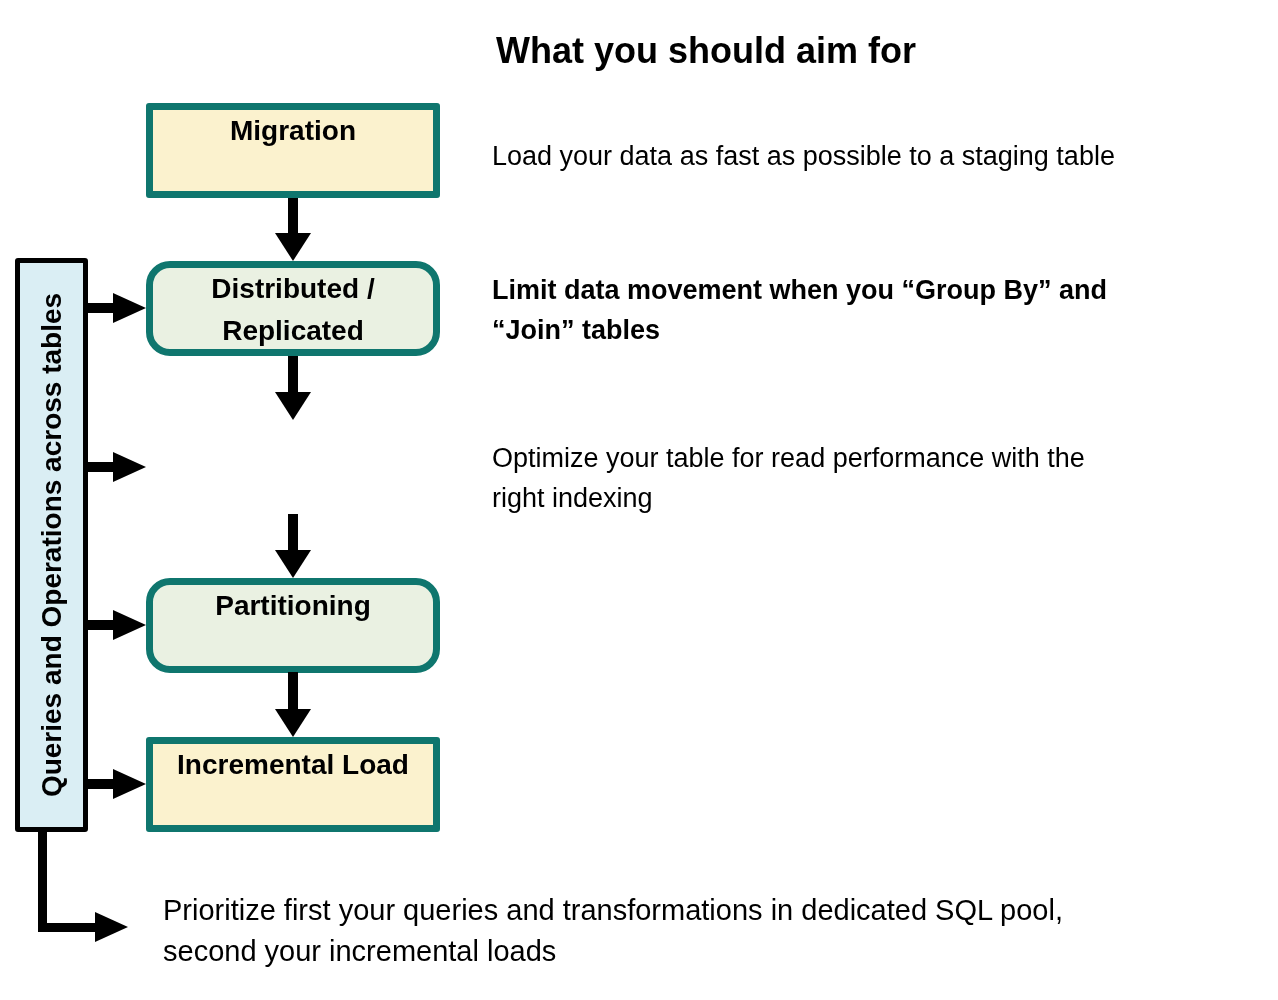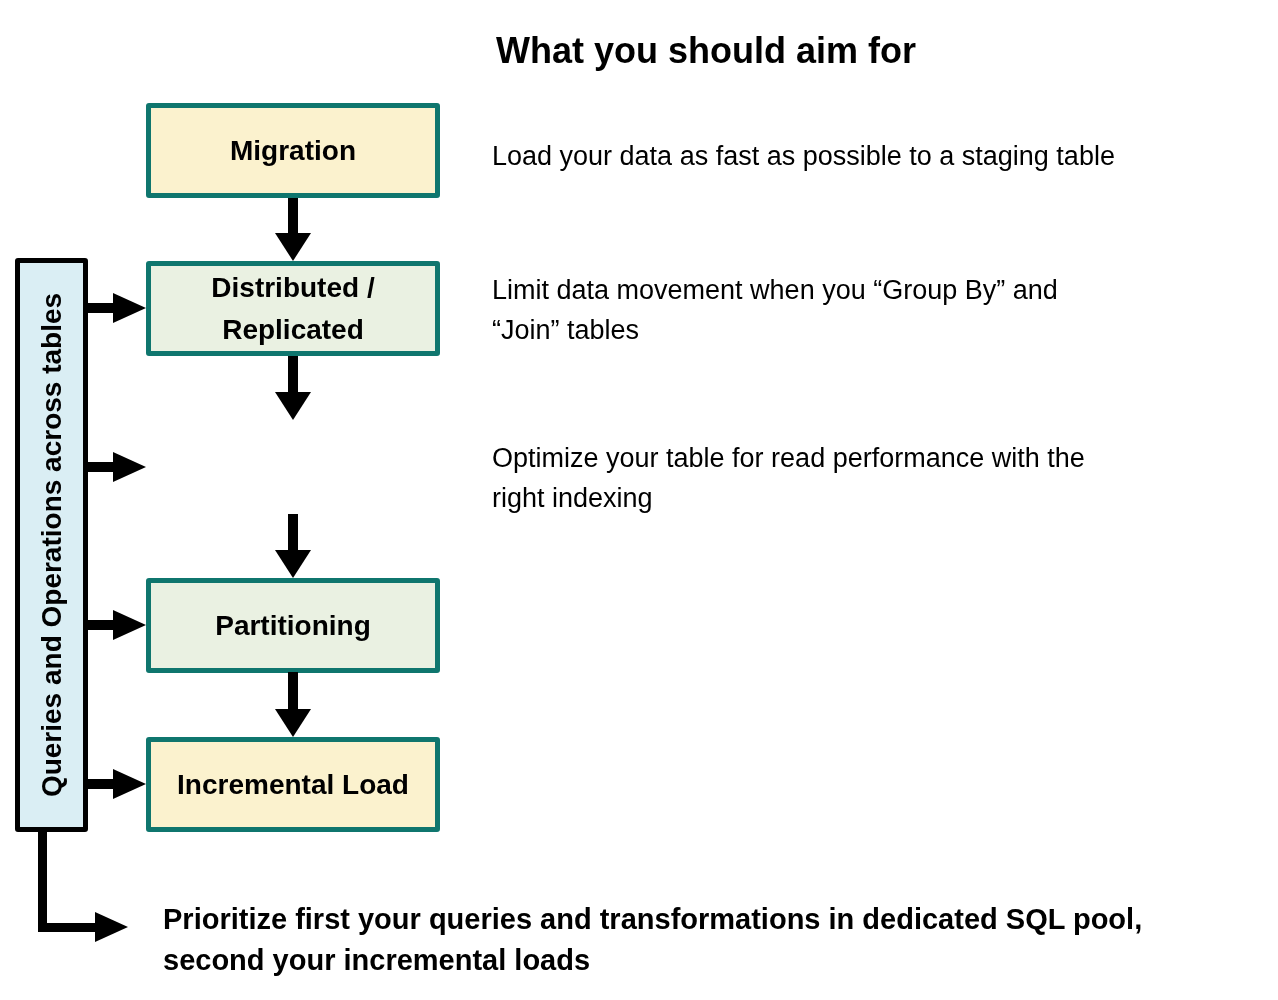--- a/index.html
+++ b/index.html
@@ -11,29 +11,29 @@
     position: relative;
     overflow: hidden;
   }
   .stage { position: absolute; left: 0; top: 0; width: 1278px; height: 1000px; }
 
   
   .step-box {
     position: absolute;
     left: 146px; width: 294px; height: 95px;
     box-sizing: border-box;
-    border: 5px solid #0f766e;
+    border: 7px solid #0f766e;
     border-radius: 3px;
-    display: flex; align-items: center; justify-content: center;
+    display: flex; justify-content: center;
     text-align: center;
     font-weight: bold; font-size: 28px; line-height: 42px;
     white-space: pre-line;
   }
   .fill-cream { background: #FBF2CE; }
-  .fill-green { background: #EAF1E2; }
+  .fill-green { background: #EAF1E2; border-radius: 24px; }
 
   
   .sidebar {
     position: absolute;
     left: 15px; top: 258px; width: 73px; height: 574px;
     box-sizing: border-box;
     border: 5px solid #000000;
     border-radius: 3px;
     background: #DAEEF4;
   }
@@ -74,30 +74,29 @@
   .aim-header {
     position: absolute; left: 496px; top: 30px;
     font-weight: bold; font-size: 36px;
   }
   .desc {
     position: absolute; left: 492px; width: 750px;
     font-size: 27px; line-height: 40px;
     white-space: pre-line;
   }
   .desc-1 { top: 136px; }
-  .desc-2 { top: 270px; }
+  .desc-2 { top: 270px; font-weight: bold; }
   .desc-3 { top: 438px; }
   .desc-4 { top: 585px; }
   .desc-5 { top: 763px; }
 
   .footer-note {
     position: absolute; left: 163px; top: 890px; width: 1010px;
-    font-weight: bold; font-size: 29px; line-height: 41px;
+    font-weight: normal; font-size: 29px; line-height: 41px;
     white-space: pre-line;
-    margin-top: 9px;
   }
 </style>
 </head>
 <body>
 
 <div class="stage">
 
   <div class="sidebar">
     <div class="rot">Queries and Operations across tables</div>
   </div>

